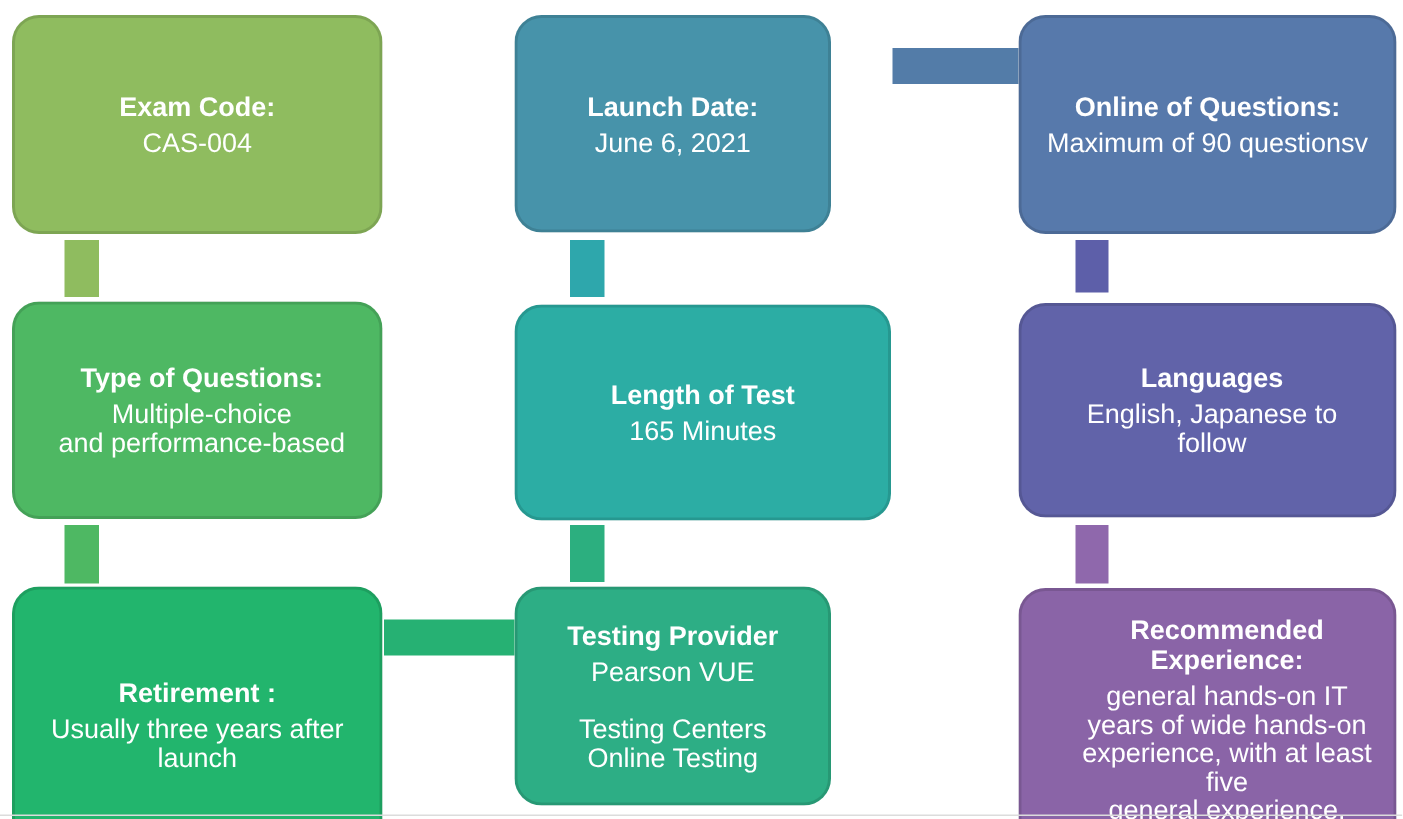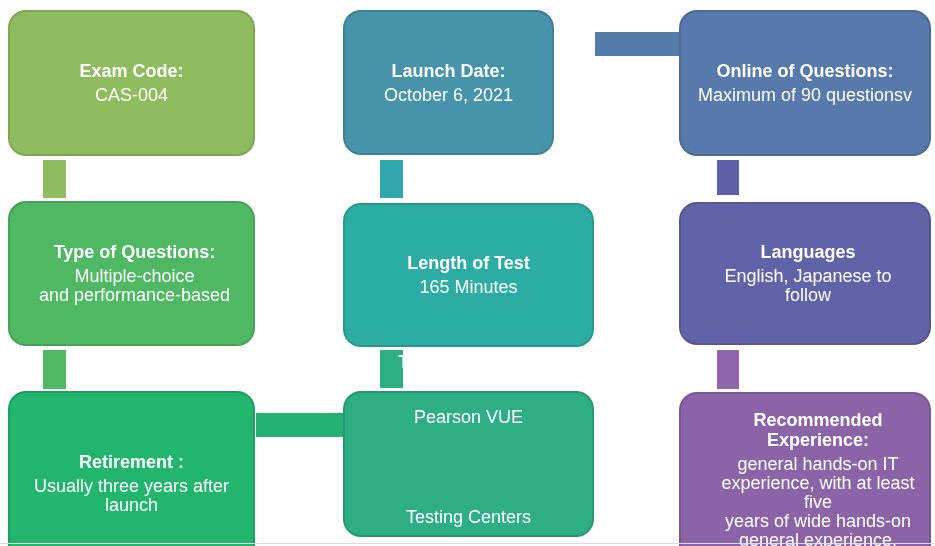--- a/index.html
+++ b/index.html
@@ -41,21 +41,21 @@
   .conn {
     position: absolute;
     box-sizing: border-box;
   }
   
   .pos-b1 { left: 8px;   top: 10px;  width: 247px; height: 146px; }
   .pos-b2 { left: 8px;   top: 201px; width: 247px; height: 145px; padding-left: 20px; }
   .pos-b3 { left: 8px;   top: 391px; width: 247px; height: 185px; }
   .pos-b4 { left: 343px; top: 10px;  width: 211px; height: 145px; }
   .pos-b5 { left: 343px; top: 203px; width: 251px; height: 144px; }
-  .pos-b6 { left: 343px; top: 391px; width: 251px; height: 146px; gap: 31px; }
+  .pos-b6 { left: 343px; top: 391px; width: 211px; height: 146px; }
   .pos-b7 { left: 679px; top: 10px;  width: 252px; height: 146px; }
   .pos-b8 { left: 679px; top: 202px; width: 252px; height: 143px; }
   .pos-b9 { left: 679px; top: 392px; width: 252px; height: 176px; padding-left: 40px; }
   
   .conn-v1 { left: 43px;  top: 160px; width: 23px; height: 38px; }
   .conn-v2 { left: 43px;  top: 350px; width: 23px; height: 39px; }
   .conn-v3 { left: 380px; top: 160px; width: 23px; height: 38px; }
   .conn-v4 { left: 380px; top: 350px; width: 23px; height: 38px; }
   .conn-v5 { left: 717px; top: 160px; width: 22px; height: 35px; }
   .conn-v6 { left: 717px; top: 350px; width: 22px; height: 39px; }
@@ -91,21 +91,21 @@
   <div class="conn conn-v2" style="background: rgb(78, 184, 99);"></div>
 
   <div class="box pos-b3" style="background: rgb(34, 181, 109);">
     <div class="box-title">Retirement :</div>
     <div class="box-line">Usually three years after</div>
     <div class="box-line">launch</div>
   </div>
 
   <div class="box pos-b4" style="background: rgb(71, 147, 170);">
     <div class="box-title">Launch Date:</div>
-    <div class="box-line">October 6, 2021</div>
+    <div class="box-line">June 6, 2021</div>
   </div>
 
   <div class="conn conn-v3" style="background: rgb(46, 167, 172);"></div>
 
   <div class="box pos-b5" style="background: rgb(44, 173, 164); text-align: right;">
     <div class="box-title">Length of Test</div>
     <div class="box-line">165 Minutes</div>
   </div>
 
   <div class="conn conn-v4" style="background: rgb(44, 175, 127);"></div>
@@ -131,20 +131,20 @@
   <div class="box pos-b8" style="background: rgb(97, 99, 169); padding-left: 20px;">
     <div class="box-title">Languages</div>
     <div class="box-line">English, Japanese to follow</div>
   </div>
 
   <div class="conn conn-v6" style="background: rgb(143, 104, 172);"></div>
 
   <div class="box pos-b9" style="background: rgb(138, 100, 167);">
     <div class="box-title">Recommended Experience:</div>
     <div class="box-line">general hands-on IT</div>
+    <div class="box-line">years of wide hands-on</div>
     <div class="box-line">experience, with at least five</div>
-    <div class="box-line">years of wide hands-on</div>
     <div class="box-line">general experience.</div>
   </div>
 
   <div class="bottom-rule"></div>
 
 </div>
 
 </body></html>

